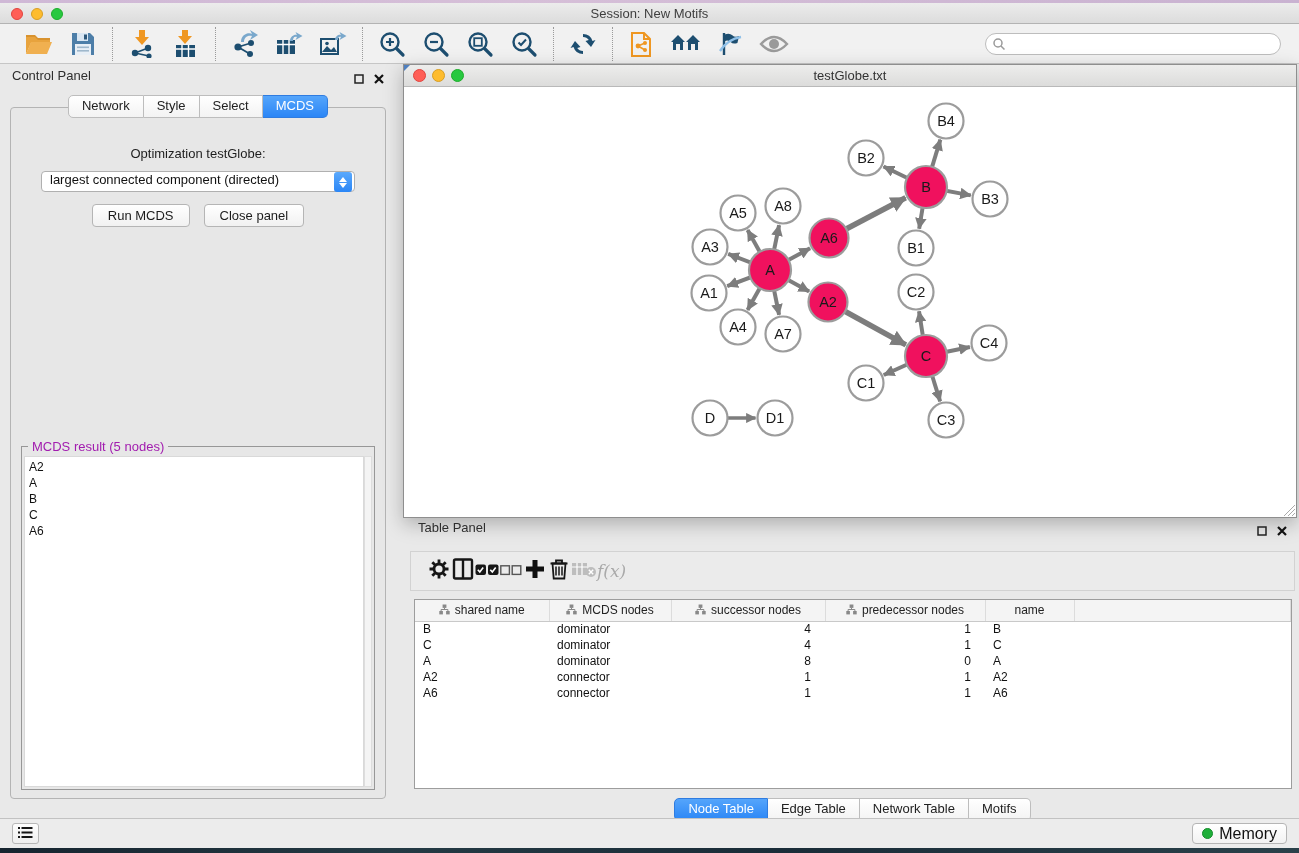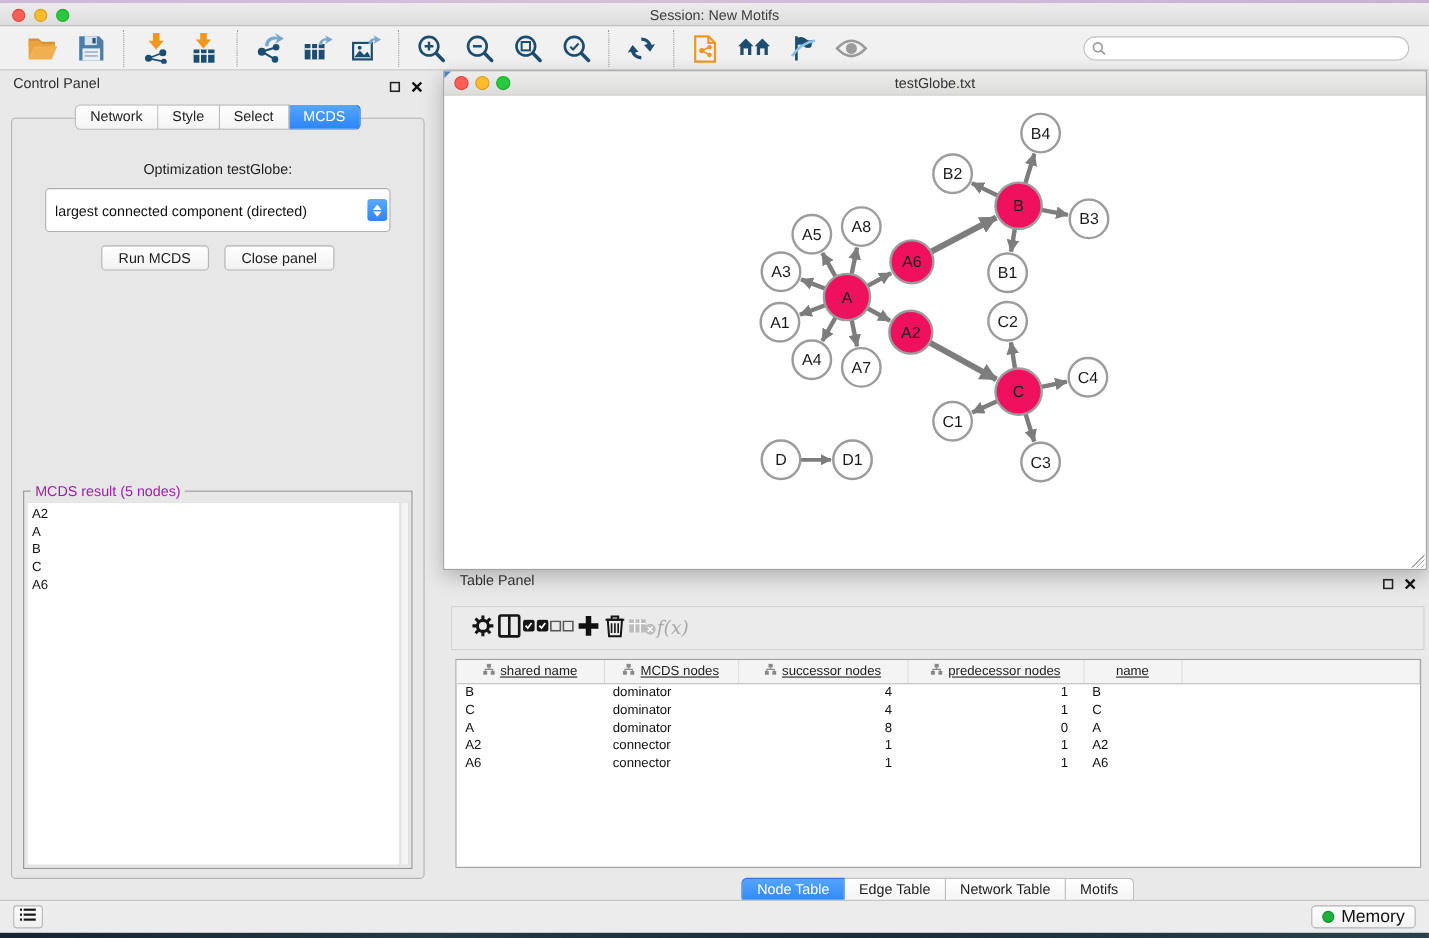--- a/index.html
+++ b/index.html
@@ -47,22 +47,22 @@
   .seg:last-child { border-radius:0 5px 5px 0; }
   .seg.active { background:linear-gradient(#55a5fb,#2b86f6); border-color:#2f7ce0; color:#fff; }
 
   
   .control-panel { position:absolute; left:4px; top:68px; width:388px; height:742px; }
   .ctrl-tabs-row { position:relative; z-index:2; display:flex; justify-content:center; margin-top:5px; }
   .ctrl-inner { position:relative; margin:-11px 6px 0 6px; height:692px;
       border:1px solid #b4b4b4; border-radius:4px; background:#e7e7e7;
       display:flex; flex-direction:column; padding-top:24px; }
   .opt-label { text-align:center; font-size:13px; color:#1e1e1e; margin-top:14px; }
-  .combo { position:relative; margin:10px auto 0; width:314px; height:40px; background:#fff;
-      border:1px solid #b0b0b0; border-radius:4px; display:flex; align-items:center; }
+  .combo { position:relative; margin:10px auto 0; width:314px; height:21px; background:#fff;
+      border:1px solid #b0b0b0; border-radius:4px; display:flex; }
   .combo-value { flex:1; font-size:13px; color:#111; padding:0 8px; white-space:nowrap; overflow:hidden; }
   .combo-stepper { width:18px; height:20px; margin-right:2px; border-radius:3px;
       background:linear-gradient(#5aa9fc,#2b86f6); display:flex; flex-direction:column;
       align-items:center; justify-content:center; gap:1px; }
   .combo-stepper svg { display:block; }
   .btn-row { display:flex; justify-content:center; gap:14px; margin-top:12px; }
   .mac-btn { height:23px; padding:0 15px; font-size:13px; color:#1c1c1c;
       background:linear-gradient(#ffffff,#f1f1f1); border:1px solid #b5b5b5; border-radius:4px; }
   .ctrl-spacer { flex:1; }
   .result-group { position:relative; margin:0 10px 8px; height:344px; border:1px solid #979797; }
@@ -94,21 +94,21 @@
   .tp-toolbar { margin-top:9px; height:40px; background:#ebebeb; border:1px solid #d2d2d2;
       display:flex; align-items:center; padding:0 16px; }
   .tp-btn { display:flex; align-items:center; justify-content:center; min-width:24px; height:26px; }
   .fx-label { font-family:"DejaVu Serif", serif; font-style:italic; font-size:17px; color:#a9a9a9; }
   .node-table-wrap { margin-top:8px; margin-left:4px; width:878px; height:190px;
       background:#fff; border:1px solid #9d9d9d; overflow:hidden; }
   table.node-table { border-collapse:collapse; table-layout:fixed; width:100%; }
   .node-table th { height:21px; background:#f4f4f4; border-bottom:1px solid #c9c9c9;
       border-right:1px solid #dcdcdc; font-weight:normal; font-size:12px; color:#222;
       text-align:center; }
-  .th-inner { display:inline-flex; gap:5px;text-decoration:underline; }
+  .th-inner { display:inline-flex; align-items:center; gap:5px; }
   .node-table td { height:16px; font-size:12px; color:#111; padding:0 8px;
       white-space:nowrap; overflow:hidden; }
   .node-table td.num { text-align:right; padding-right:14px; }
   .tp-tabs-row { display:flex; justify-content:center; margin-top:9px; }
 
   
   .statusbar { position:absolute; left:0; top:818px; width:100%; height:30px;
       background:#ececec; border-top:1px solid #c2c2c2; display:flex; align-items:center; }
   .list-btn { margin-left:12px; width:27px; height:21px; background:linear-gradient(#fdfdfd,#efefef);
       border:1px solid #b7b7b7; border-radius:3px; display:flex; align-items:center; justify-content:center; }

